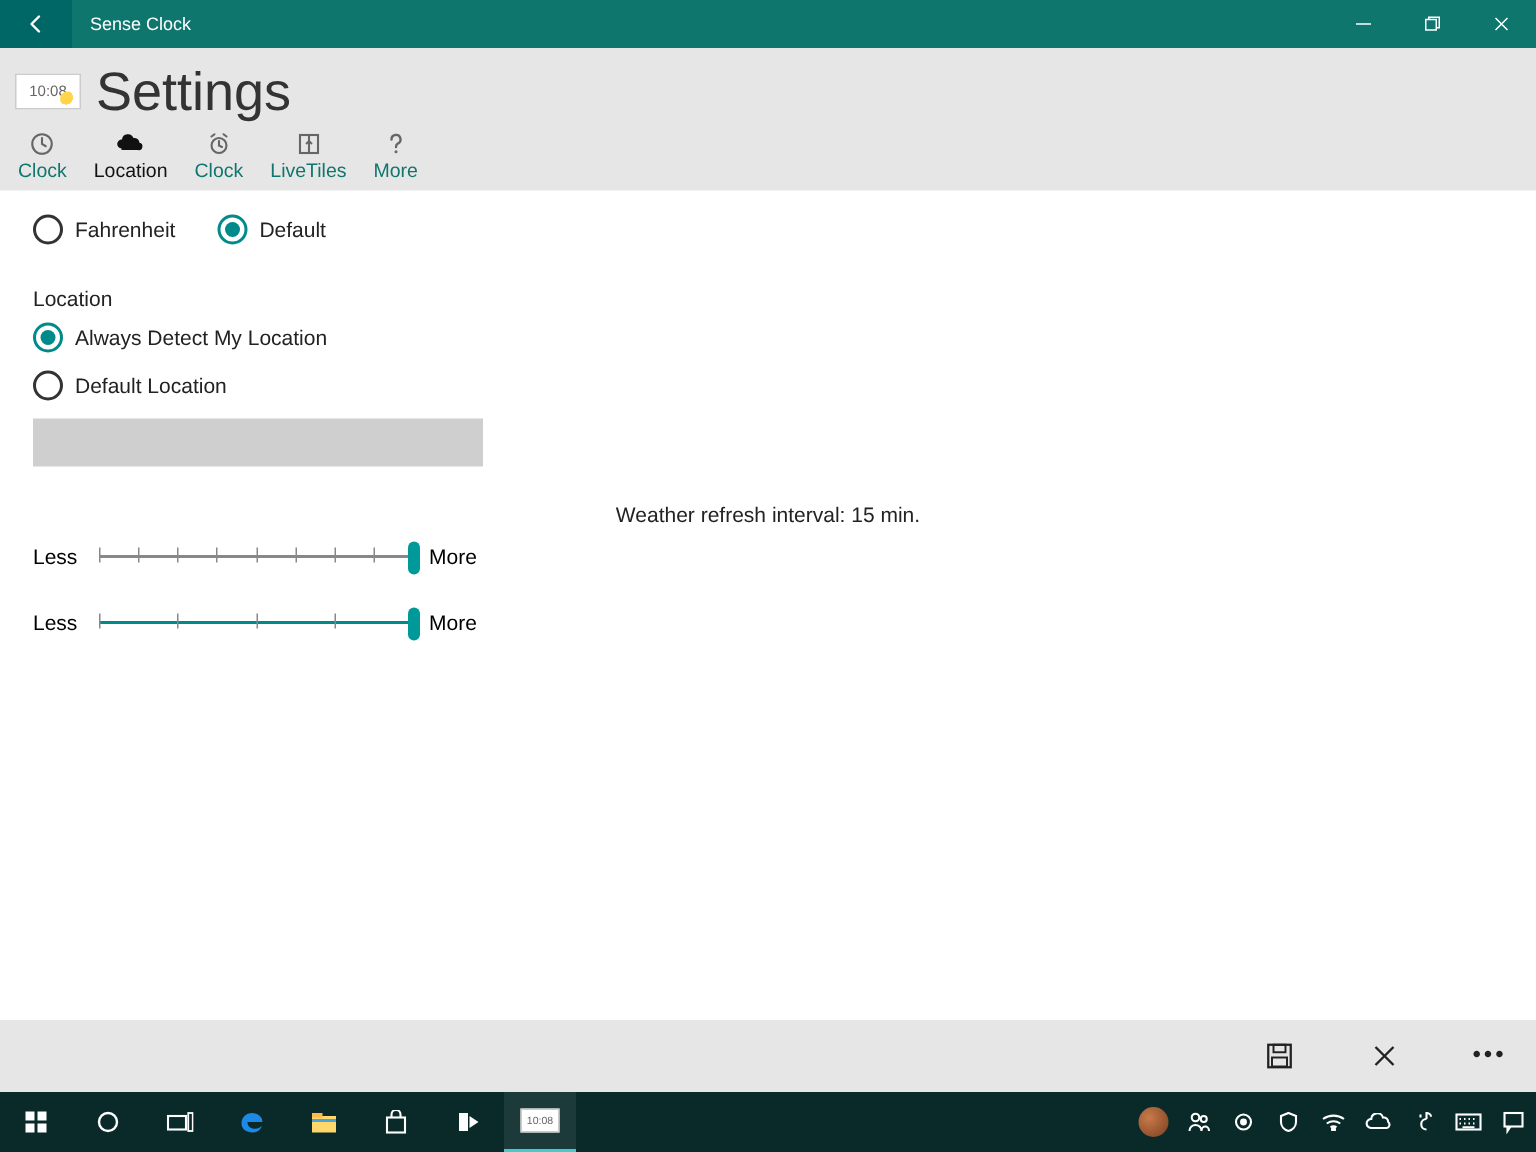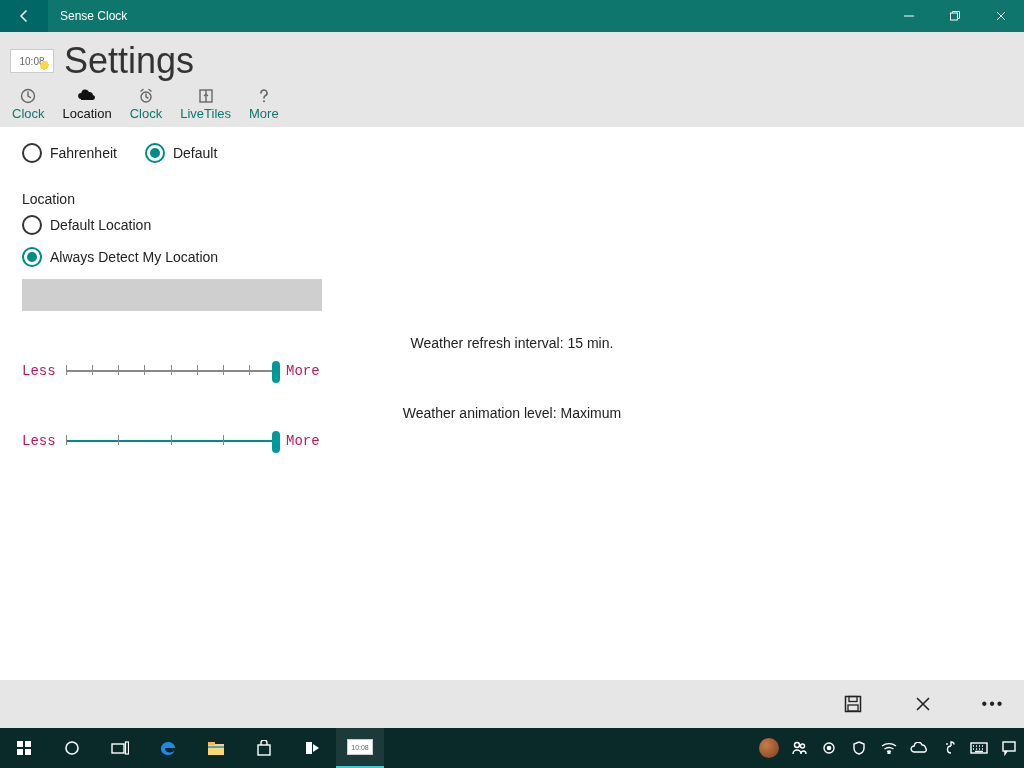--- a/index.html
+++ b/index.html
@@ -66,21 +66,21 @@
 
   .vstack { display:flex; flex-direction:column; gap:12px; margin-bottom: 18px; }
 
   .textbox {
     width: 300px; height: 32px; background:#cfcfcf; border:none;
   }
 
   .slider-block { margin-top: 24px; }
   .slider-title { margin-bottom: 10px; text-align: center; }
   .slider-row { display:flex; align-items:center; gap:10px; }
-  .sl-cap { font-size:14px; color:#be185d; width:34px;font-family:Liberation Mono, monospace; }
+  .sl-cap { font-size:14px; color:#000000; width:34px; }
   .sl-cap.right{ width:auto; }
   .slider {
     position:relative; width:210px; height:20px;
   }
   .track {
     position:absolute; top:9px; left:0; right:0; height:2px; background:#888;
   }
   .track.teal-full { background:#008a8a; }
   .ticks { position:absolute; top:4px; left:0; right:0; height:12px;
     display:flex; justify-content:space-between; }
@@ -207,32 +207,32 @@
     <div class="radio selected">
       <span class="r-outer">
           <span class="r-inner"></span>
         </span>
       <span>Default</span>
     </div>
   </div>
 
   <div class="section-label">Location</div>
   <div class="vstack">
+    <div class="radio selected">
+      <span class="r-outer">
+          <span class="r-inner"></span>
+        </span>
+      <span>Always Detect My Location</span>
+    </div>
     <div class="radio">
       <span class="r-outer">
           <span class="r-inner"></span>
         </span>
       <span>Default Location</span>
     </div>
-    <div class="radio selected">
-      <span class="r-outer">
-          <span class="r-inner"></span>
-        </span>
-      <span>Always Detect My Location</span>
-    </div>
     <input class="textbox" value="" style="">
   </div>
 
   <div class="slider-block">
     <div class="slider-title">
       <span>Weather refresh interval:</span>
       <span>15 min.</span>
     </div>
     <div class="slider-row">
       <span class="sl-cap">Less</span>
@@ -249,24 +249,20 @@
             <span></span>
             <span></span>
           </div>
         <div class="thumb" style="left: 100%;"></div>
       </div>
       <span class="sl-cap right">More</span>
     </div>
   </div>
 
   <div class="slider-block">
-    <div class="slider-title">
-      <span>Weather animation level:</span>
-      <span>Maximum</span>
-    </div>
     <div class="slider-row">
       <span class="sl-cap">Less</span>
       <div class="slider">
         <div class="track teal-full"></div>
         <div class="ticks">
             <span></span>
             <span></span>
             <span></span>
             <span></span>
             <span></span>

